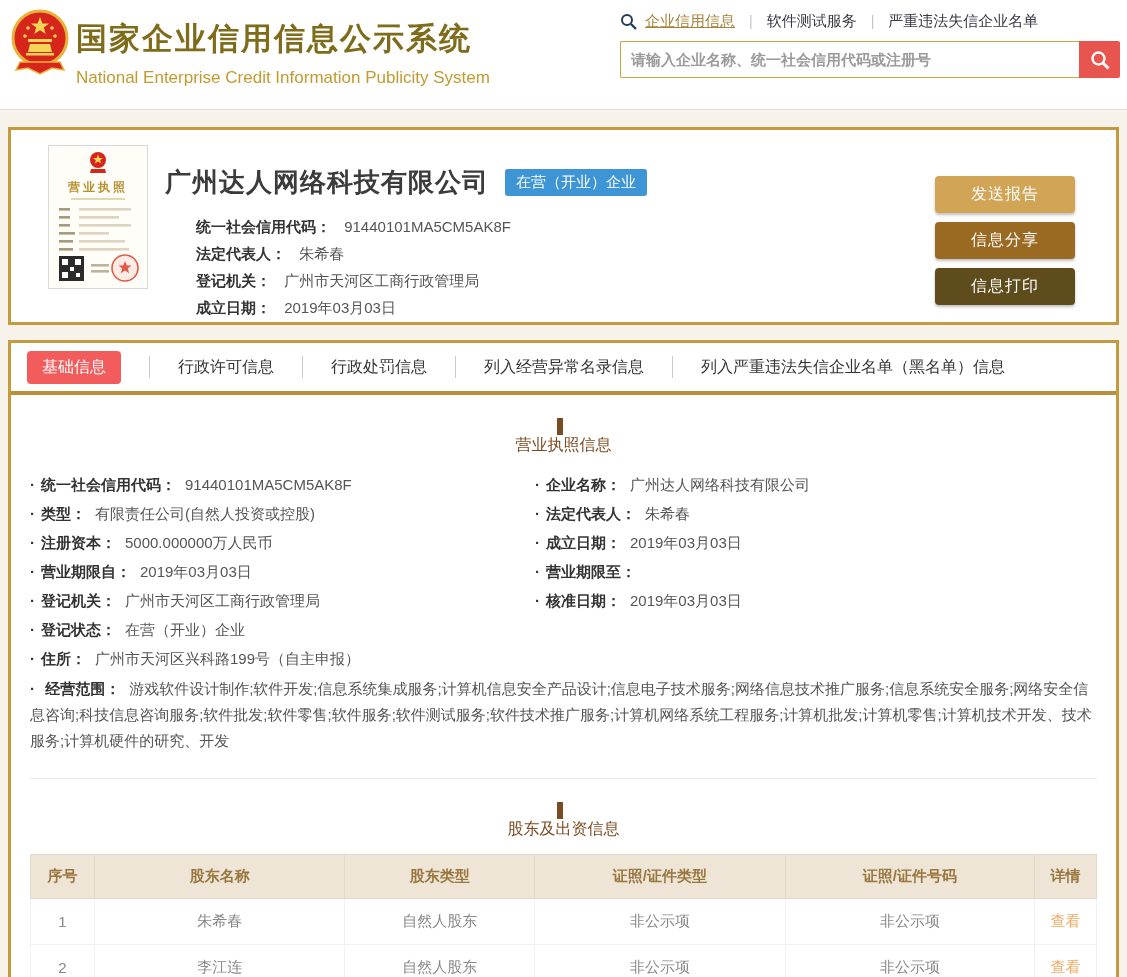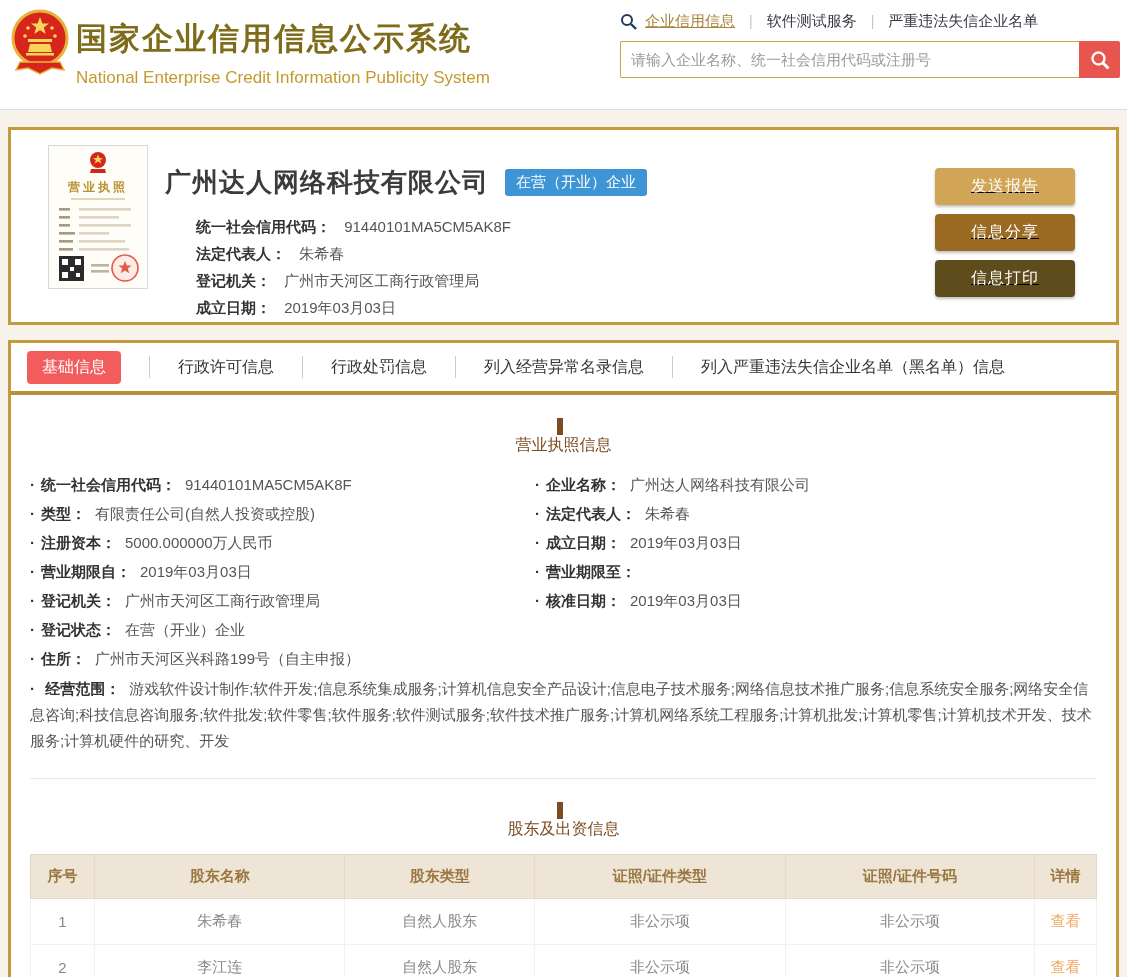--- a/index.html
+++ b/index.html
@@ -13,42 +13,42 @@
   .site-title { font-size:31px; font-weight:bold; color:#7f6c1b; letter-spacing:2px; }
   .site-subtitle { font-size:17px; color:#c39a2e; margin-top:8px; }
   .header-right { position:absolute; right:7px; top:10px; width:500px; }
   .nav-row { display:flex; align-items:center; font-size:15px; height:22px; }
   .nav-search-icon { width:17px; height:17px; margin-right:8px; }
   .nav-link { color:#3a3a46; text-decoration:none; cursor:pointer; }
   .nav-link.active { color:#a58339; text-decoration:underline; }
   .nav-sep { color:#c4c4d0; margin:0 14px; font-size:14px; }
   .search-bar { display:flex; margin-top:9px; height:37px; }
   .search-input { flex:1; border:1px solid #c9a544; border-right:none; padding:8px 10px;
-    font-size:15px; color:#be185d; outline:none; border-radius:2px 0 0 2px; }
+    font-size:15px; color:#be185d; outline:none; border-radius:2px 0 0 2px;font-weight:bold; }
   .search-input::placeholder { color:#9b9b9b; }
   .search-btn { width:41px; background:#e8544e; border:none; cursor:pointer; border-radius:0 2px 2px 0;
     display:flex; align-items:center; justify-content:center; }
 
   
   .page-body { height:867px; background:#f8f3ea; padding:17px 8px 0 8px; }
 
   
   .company-card { position:relative; height:198px; background:#fff; border:3px solid #c49a3e; }
   .license-thumb { position:absolute; left:37px; top:15px; width:100px; height:144px;
     border:1px solid #d8d8d8; background:#fffdf8; cursor:pointer; }
   .company-info { position:absolute; left:154px; top:35px; }
   .company-name-row { display:flex; align-items:center; }
   .company-name { font-size:26px; font-weight:bold; color:#3b3b3b; letter-spacing:1px; }
   .status-badge { margin-left:16px; background:#3e95d6; color:#fff; font-size:15px;
     padding:4px 11px; border-radius:3px; white-space:nowrap; }
   .cfields { margin-top:13px; padding-left:31px; }
   .cfield { height:27px; line-height:27px; font-size:15px; }
   .cfield .cl { font-weight:bold; color:#333; }
   .cfield .cv { color:#555; margin-left:9px; }
-  .card-buttons { position:absolute; right:41px; top:38px; width:140px;text-decoration:underline; }
+  .card-buttons { position:absolute; right:41px; top:46px; width:140px; }
   .cbtn { display:block; width:140px; height:37px; margin-bottom:9px; border:none; border-radius:4px;
     color:#fdfdfd; font-size:16px; cursor:pointer; letter-spacing:1px;
     box-shadow:0 2px 3px rgba(0,0,0,0.25); font-family:inherit; }
   .btn-report { background:#d2a455; }
   .btn-share  { background:#9a6a22; }
   .btn-print  { background:#5e4c1c; }
 
   
   .main-box { margin-top:15px; height:637px; background:#fff; border:3px solid #c49a3e; border-bottom:none; }
   .tab-strip { display:flex; align-items:center; height:52px; padding-left:16px;

